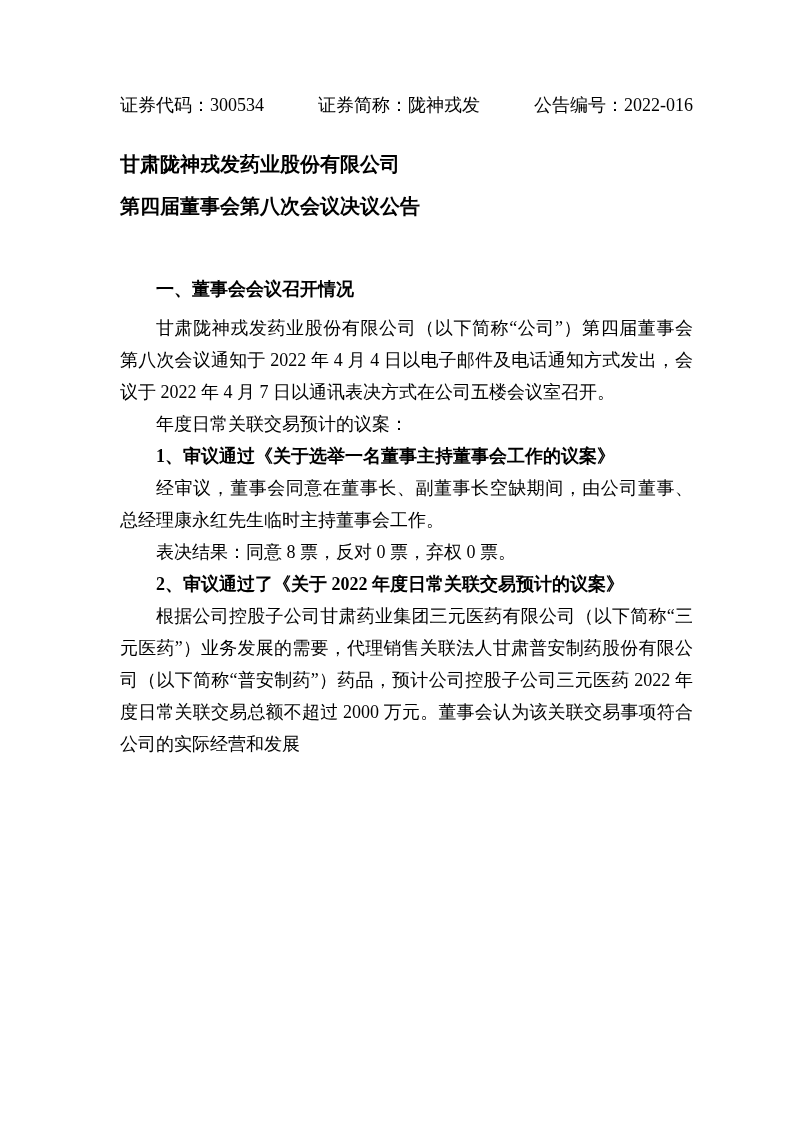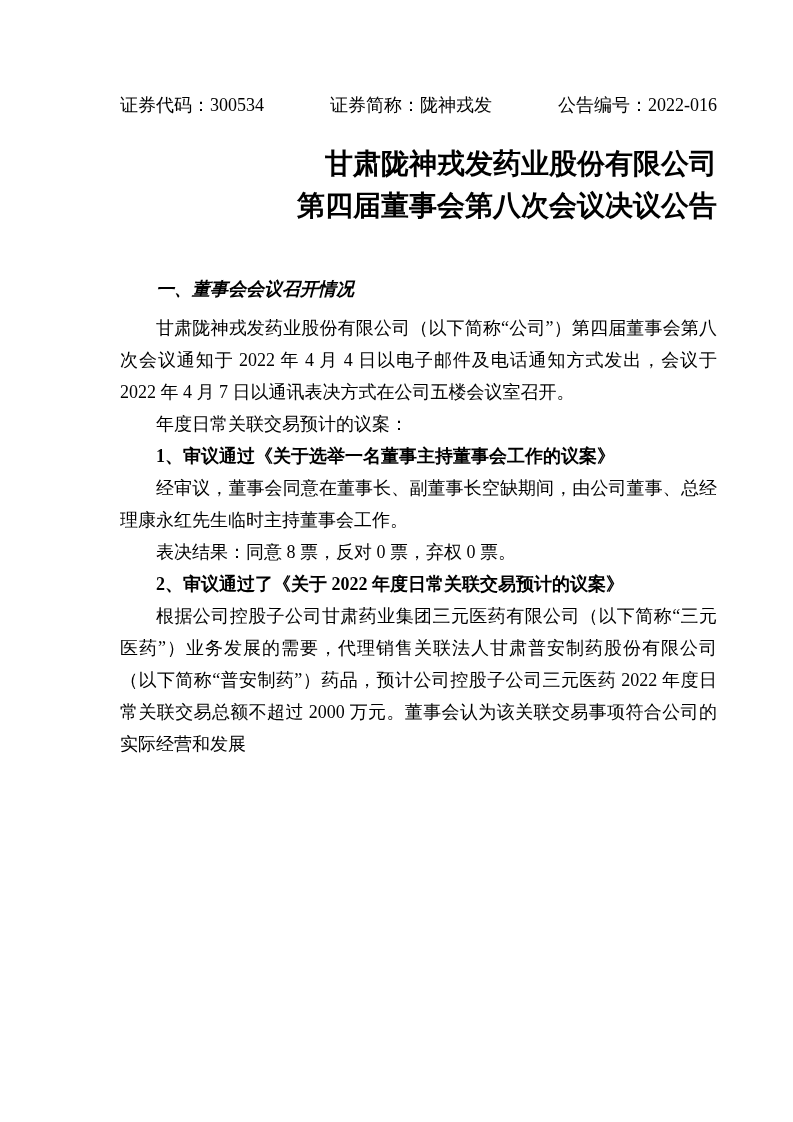--- a/index.html
+++ b/index.html
@@ -9,37 +9,37 @@
     height: 1122px;
     font-family: "Liberation Serif", "DejaVu Serif", serif;
     color: #000000;
     position: relative;
     overflow: hidden;
   }
   .page {
     width: 793px;
     height: 1122px;
     background: #ffffff;
-    padding: 93px 76px 0 120px;
+    padding: 93px 100px 0 120px;
   }
   
   .doc-header {
     display: flex;
     justify-content: space-between;
     align-items: baseline;
     font-size: 18px;
     line-height: 24px;
     white-space: nowrap;
   }
   
   .doc-title {
     margin-top: 26px;
-    text-align: right;
+    text-align: left;
     font-weight: bold;
-    font-size: 28px;
+    font-size: 20px;
     line-height: 42px;
   }
   
   .disclaimer-box {
     margin-top: 30px;
     border: 2px solid #000000;
     padding: 2px 10px 3px 10px;
   }
   .disclaimer-box p {
     font-weight: bold;
@@ -53,21 +53,21 @@
     margin-top: 0;
     font-size: 18px;
   }
   .doc-body .p,
   .doc-body .b,
   .doc-body .h {
     line-height: 32px;
     text-indent: 2em;
     text-align: justify;
   }
-  .doc-body .h { font-weight: bold; margin: 13px 0 7px 0; font-style: italic; }
+  .doc-body .h { font-weight: bold; margin: 13px 0 7px 0; }
   .doc-body .h.h-first { margin-top: 46px; }
   .doc-body .b { font-weight: bold; }
 </style>
 </head>
 <body>
 
 <div class="page">
 
   <div class="doc-header">
     <span>证券代码：300534</span>

